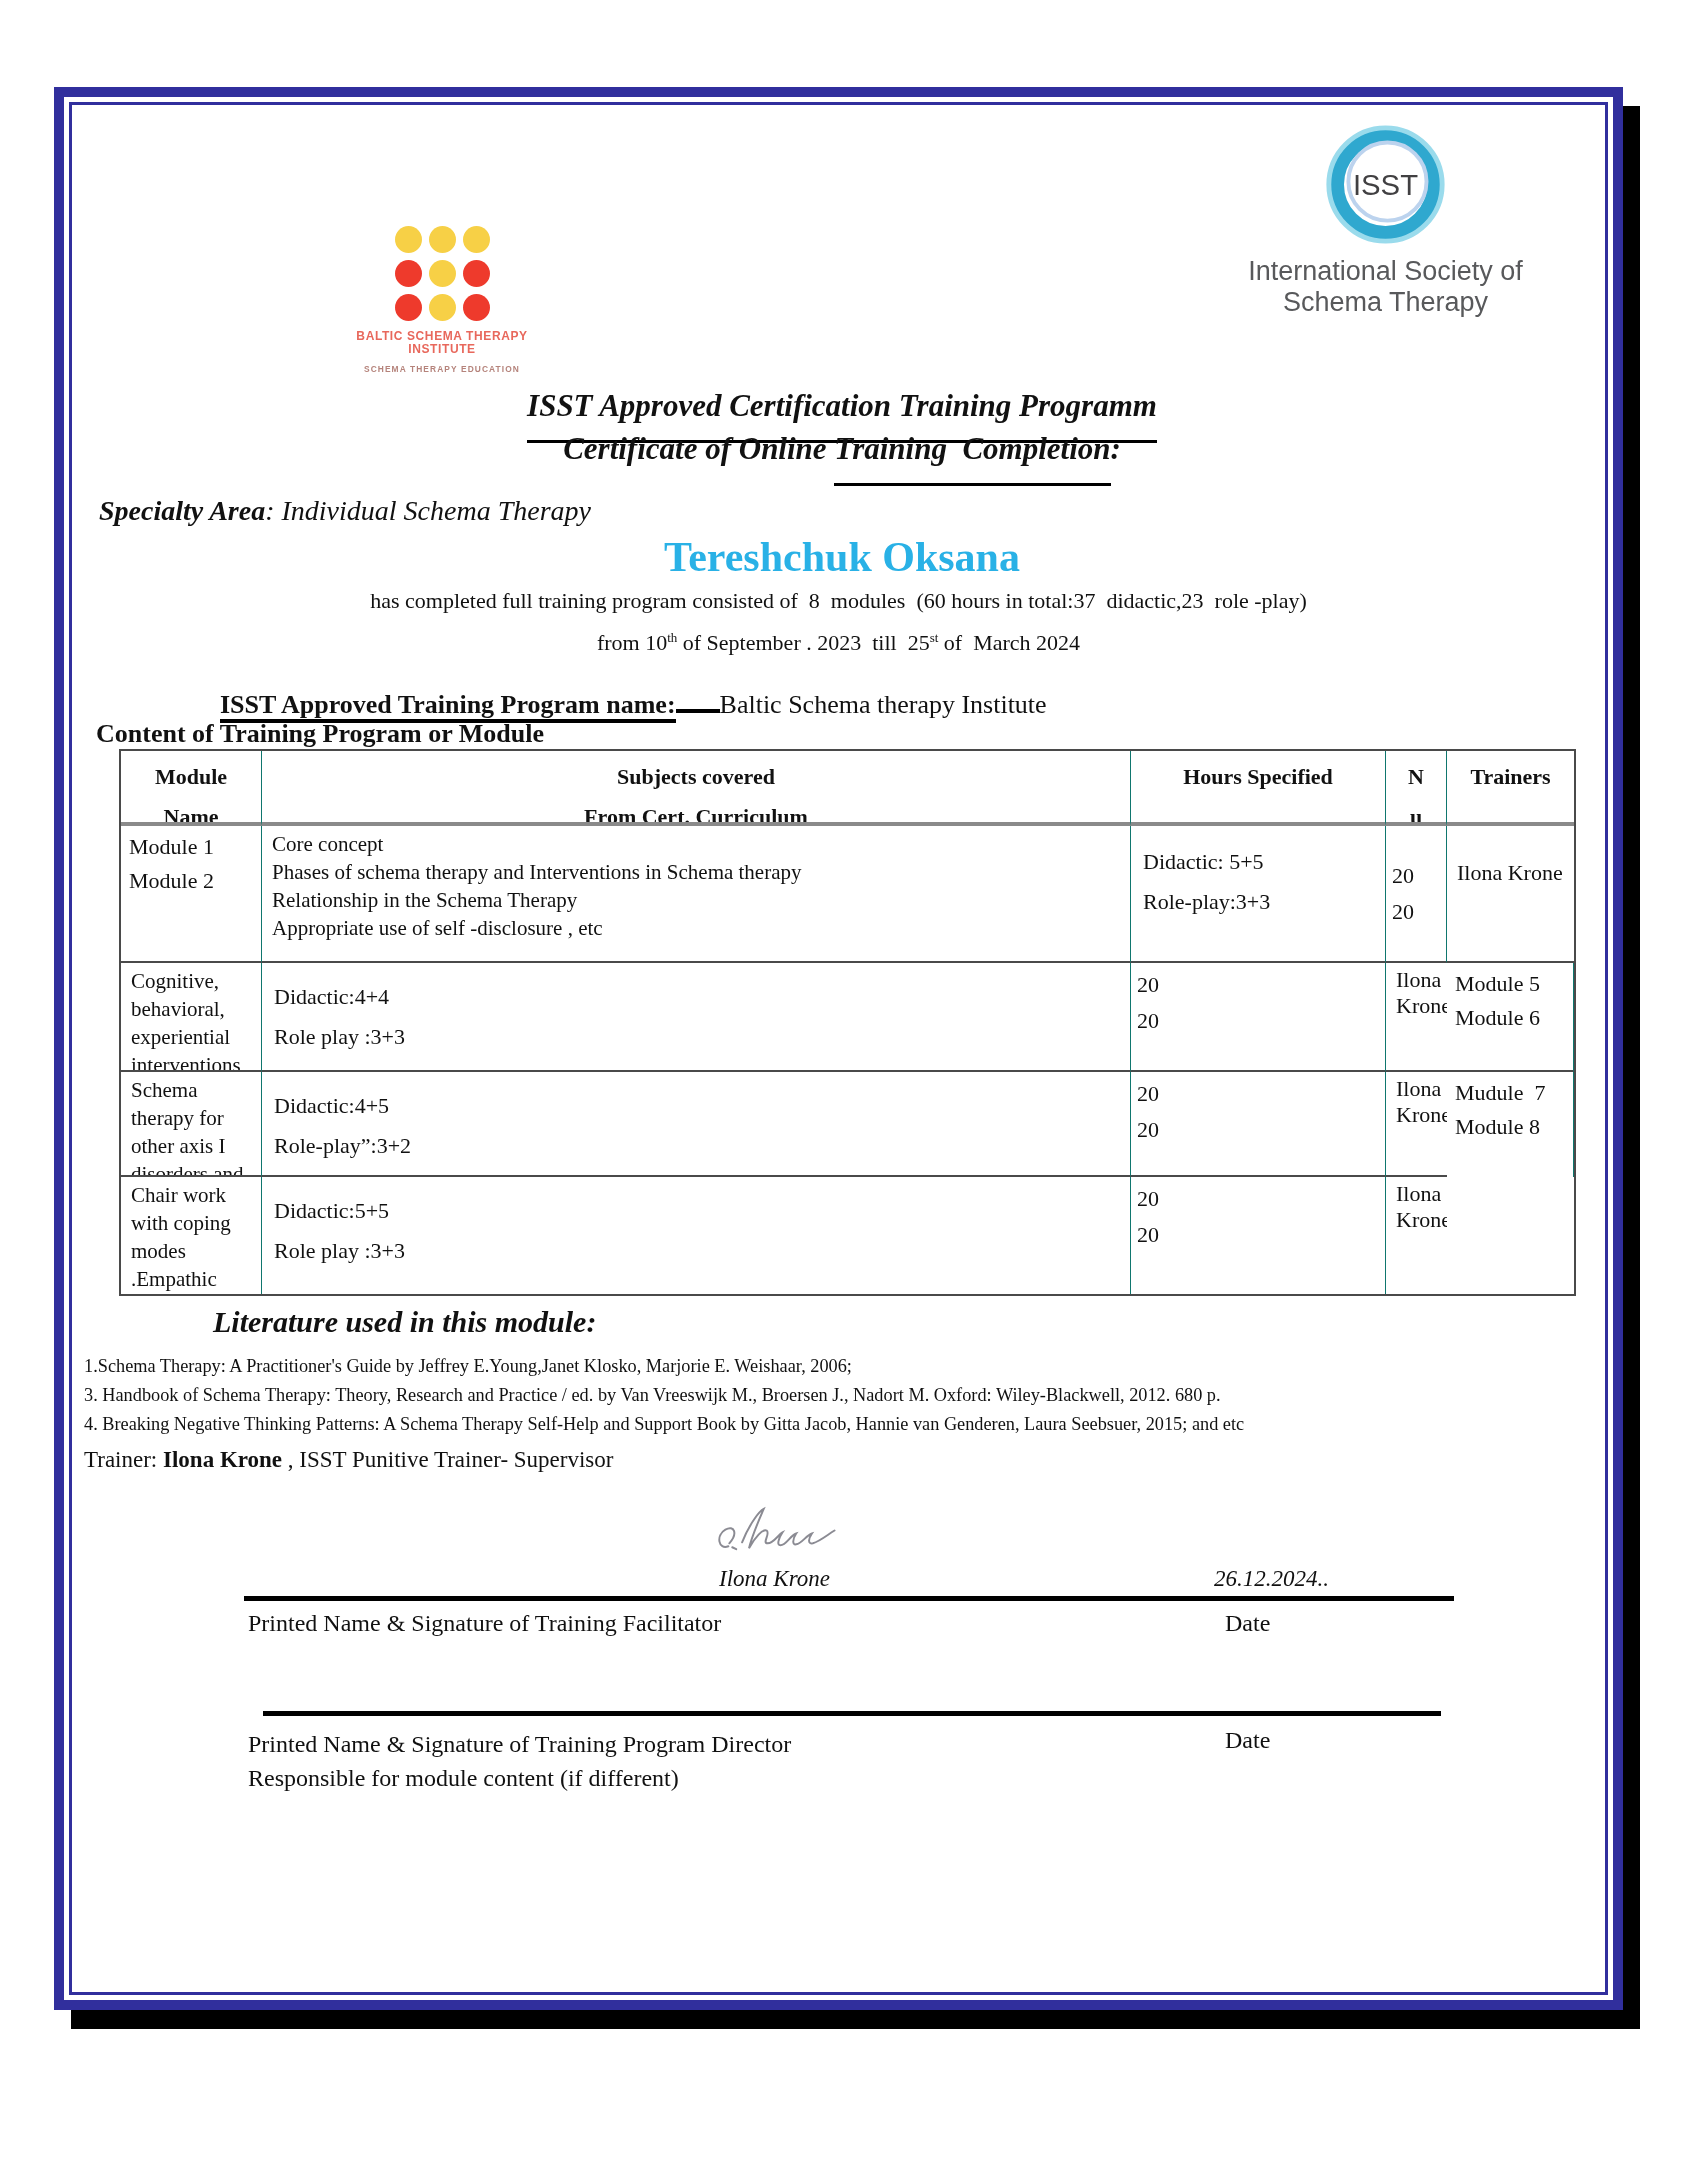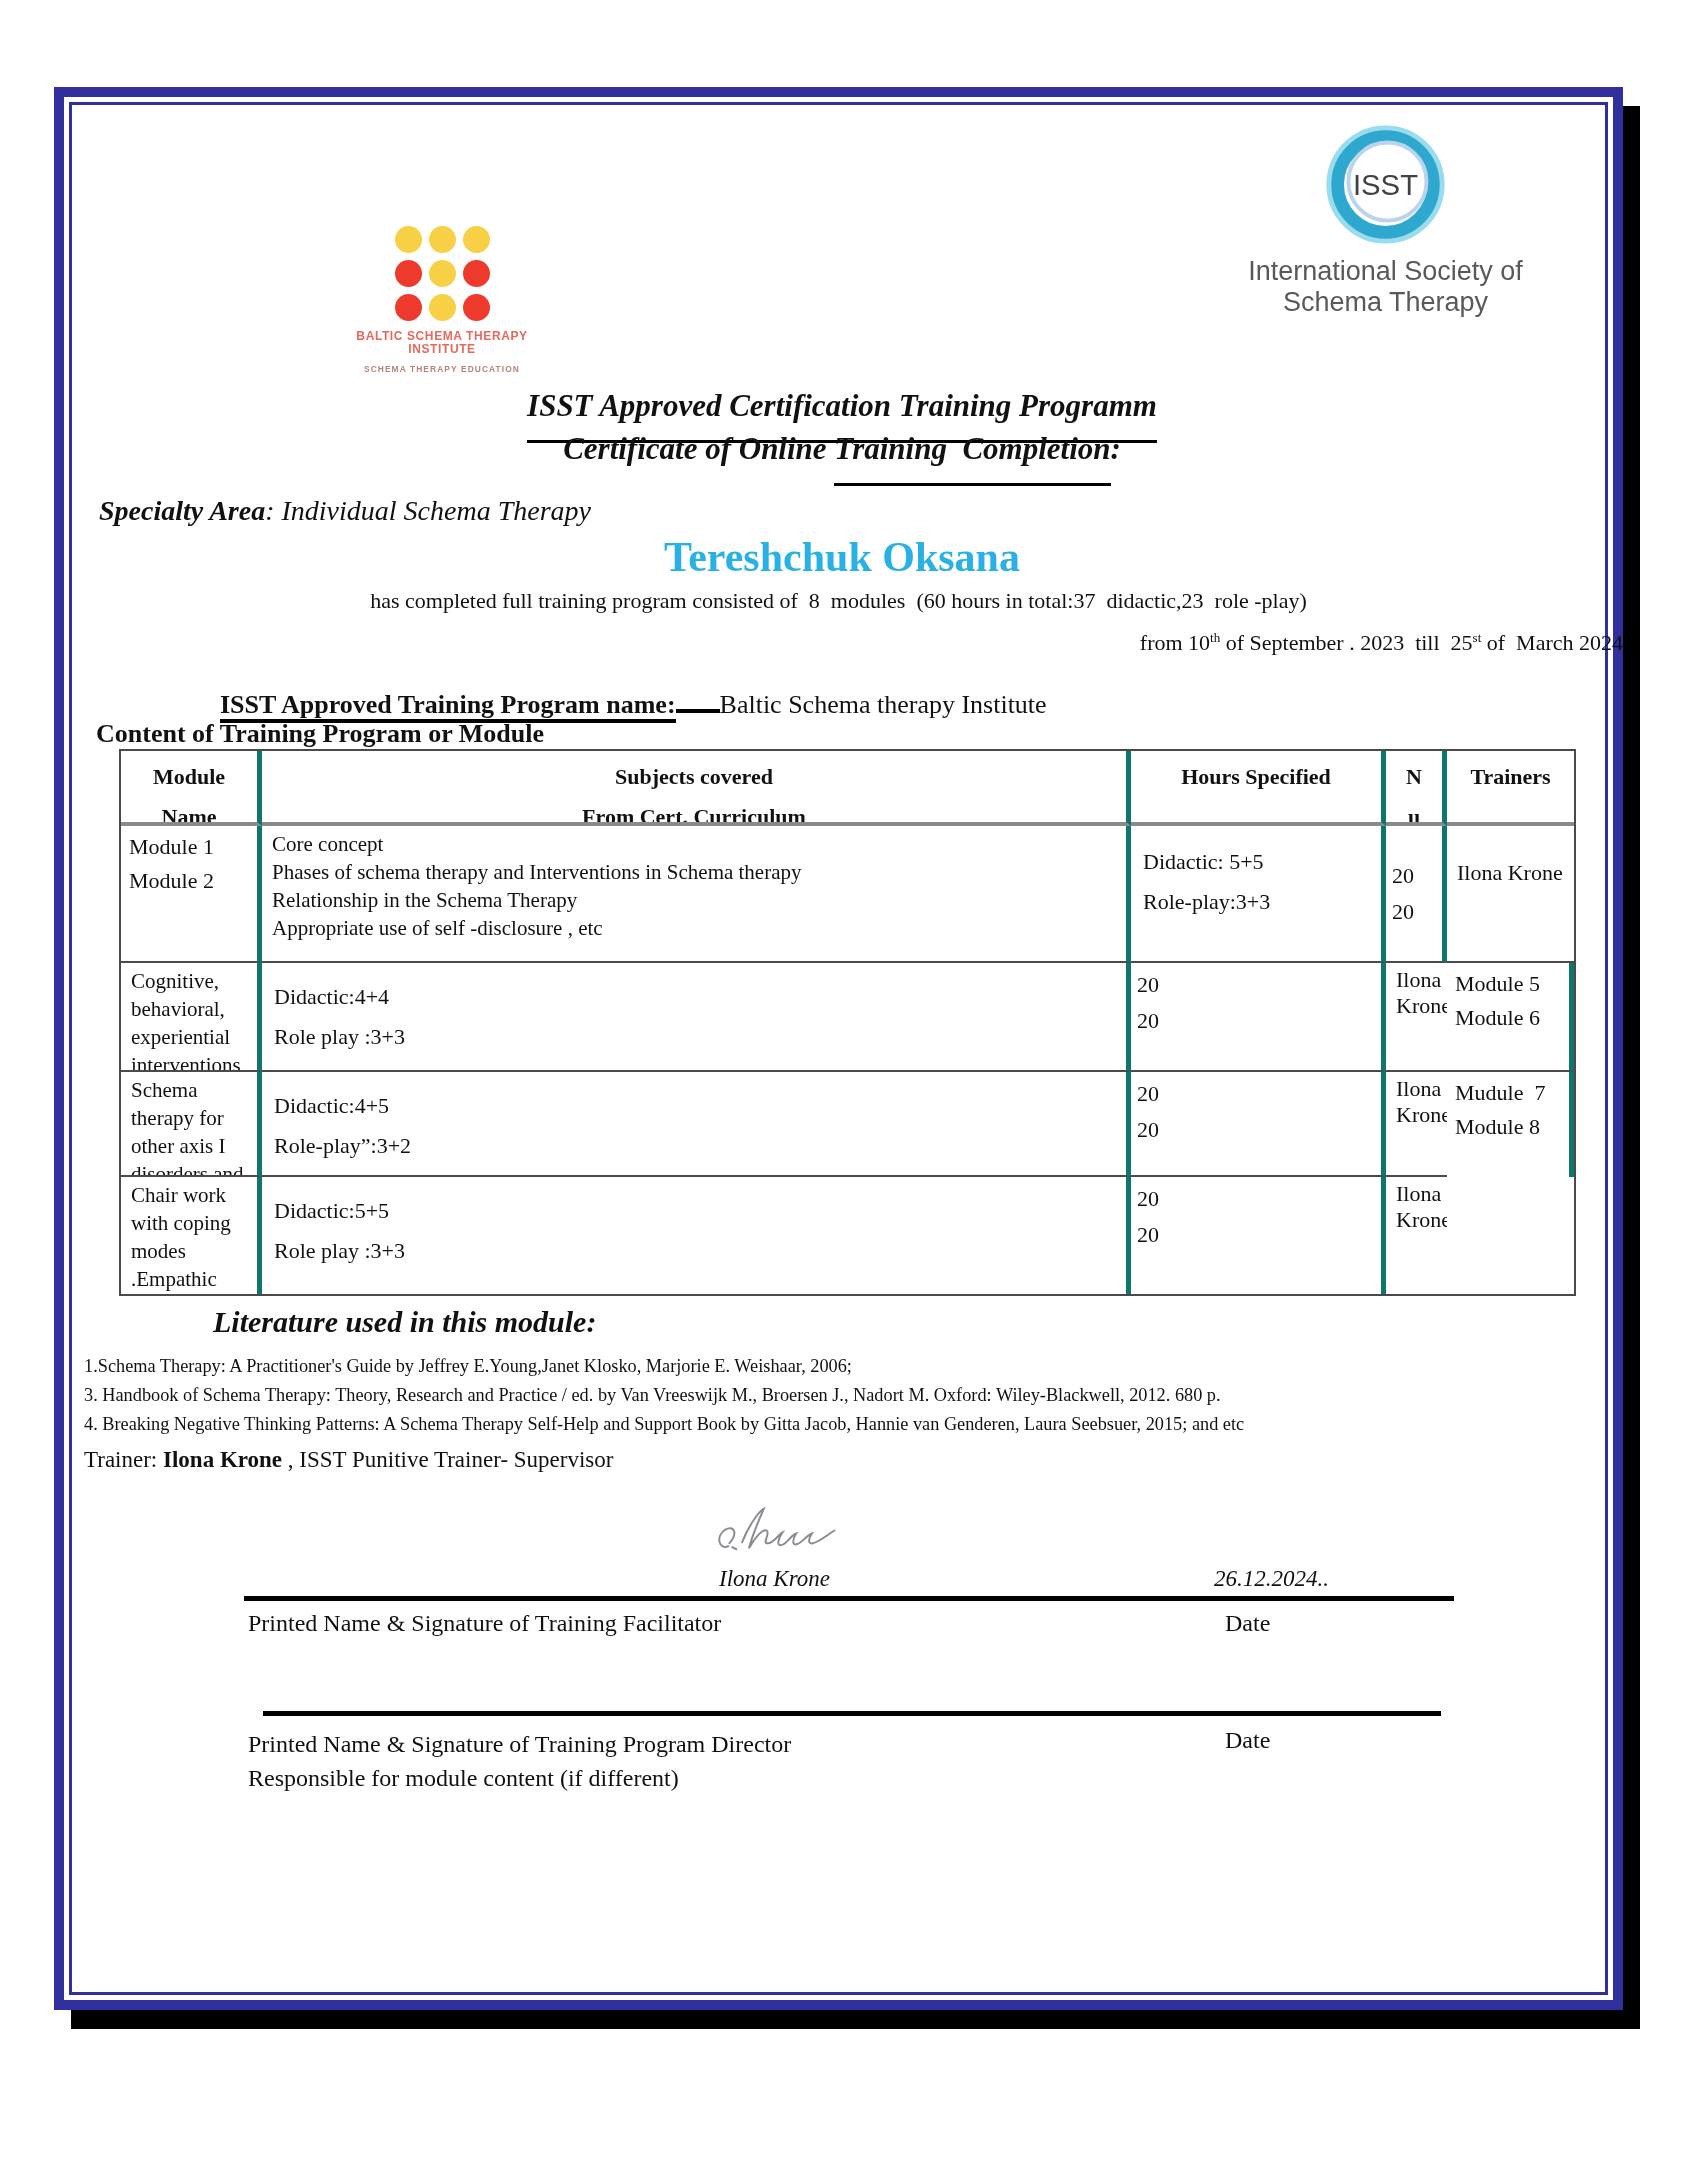--- a/index.html
+++ b/index.html
@@ -36,33 +36,33 @@
 
   
   .title-block{position:absolute;left:149px;top:384px;width:1386px;text-align:center;
                font-size:31px;font-weight:bold;font-style:italic;line-height:43px;}
   .u3{border-bottom:3px solid #000;padding-bottom:17px;}
   .specialty{position:absolute;left:99px;top:495px;font-size:28px;font-style:italic;}
   .specialty .lbl{font-weight:bold;}
   .student{position:absolute;left:149px;top:533px;width:1386px;text-align:center;
            font-size:42px;font-weight:bold;color:var(--name-cyan,#29b1e6);}
   .completed{position:absolute;left:54px;top:588px;width:1569px;text-align:center;font-size:22px;}
-  .dateline{position:absolute;left:54px;top:630px;width:1569px;text-align:right;font-size:22px;}
+  .dateline{position:absolute;left:54px;top:630px;width:1569px;text-align:center;font-size:22px;}
   .dateline sup{font-size:13px;}
   .progname{position:absolute;left:220px;top:683px;font-size:26px;}
   .progname .lbl{font-weight:bold;border-bottom:4px solid #000;}
   .progname .gap{display:inline-block;width:44px;border-bottom:4px solid #000;height:26px;}
   .content-head{position:absolute;left:96px;top:719px;font-size:26px;font-weight:bold;}
 
   
   .cert-table{position:absolute;left:119px;top:749px;width:1453px;display:grid;
               grid-template-columns:141px 869px 255px 61px 127px;
               grid-template-rows:75px 137px 109px 105px 117px;
               border:2px solid #4a4a4a;font-size:22px;}
-  .tc{border-right:5px solid #0f766e;border-bottom:2px solid #4a4a4a;overflow:hidden;
+  .tc{border-right:1px solid #0f766e;border-bottom:2px solid #4a4a4a;overflow:hidden;
       padding:4px 8px;box-sizing:border-box;}
   .tc.last{border-right:none;}
   .tc.bottom{border-bottom:none;}
   .thc{font-weight:bold;text-align:center;line-height:40px;padding-top:6px;border-bottom:4px solid #8a8a8a;}
   .c-module{line-height:34px;}
   .c-subjects{line-height:28px;font-size:21px;padding-left:10px;}
   .c-hours{line-height:40px;padding-top:14px;padding-left:12px;}
   .c-hours.r0{padding-top:16px;}
   .c-n{line-height:36px;padding-left:6px;}
   .c-n.r0{padding-top:32px;}

